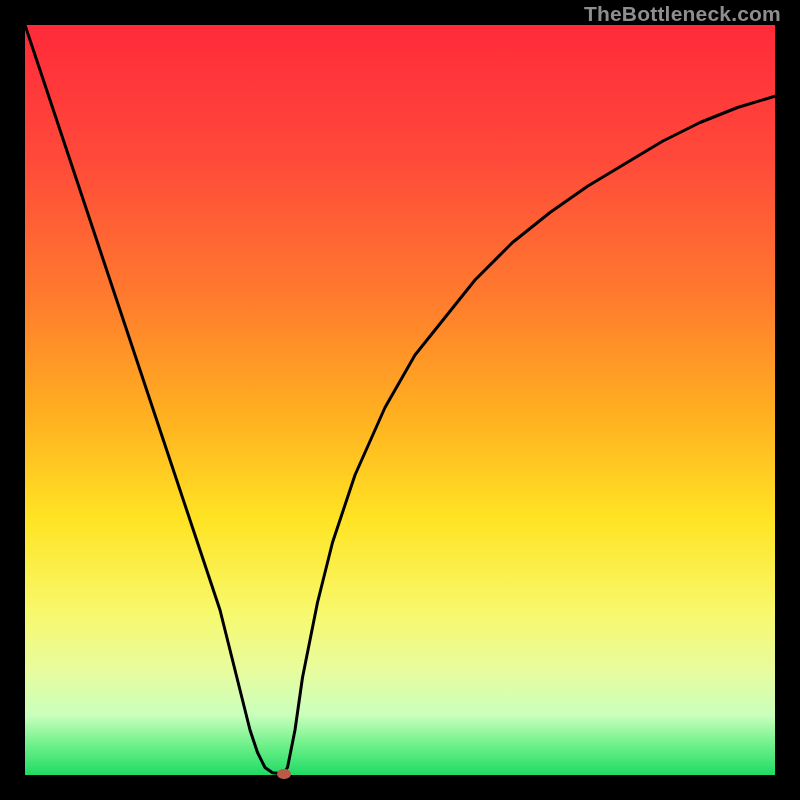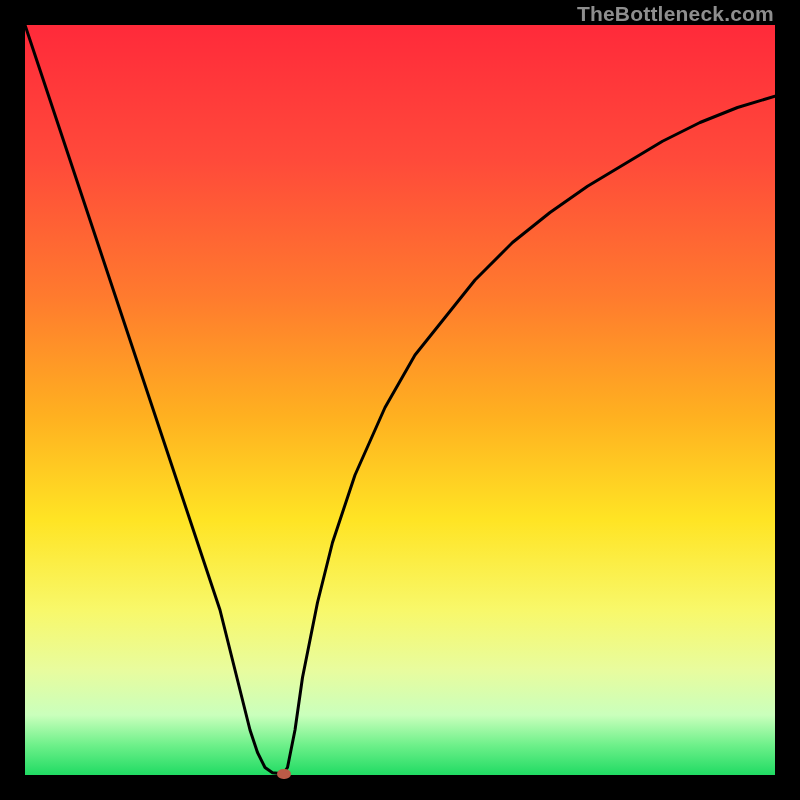--- a/index.html
+++ b/index.html
@@ -51,21 +51,21 @@
     width: 14px;
     height: 10px;
     border-radius: 50% / 55%;
     background: #bb5a47;
     transform: translate(-50%, -50%);
     pointer-events: none;
   }
   .watermark {
     position: absolute;
     top: 2px;
-    right: 26px;
+    right: 19px;
     color: #8e8e8e;
     font-size: 21px;
     font-weight: 600;
     letter-spacing: 0.2px;
     user-select: none;
   }
 </style>
 </head>
 <body>
 

